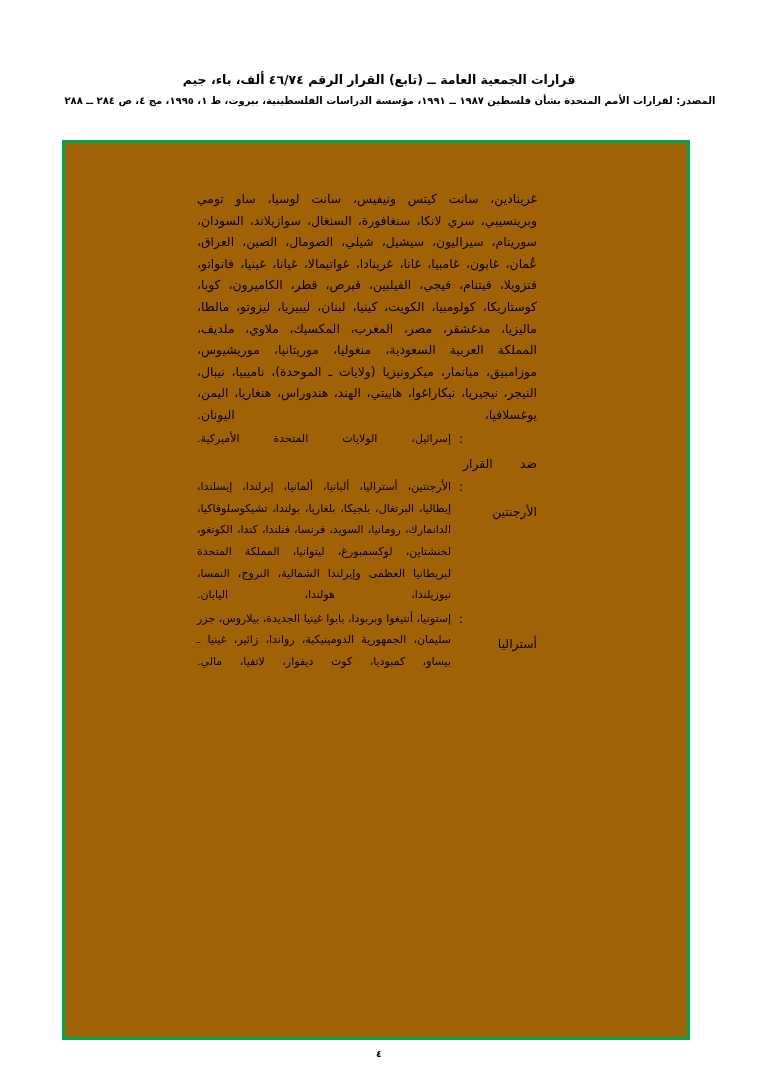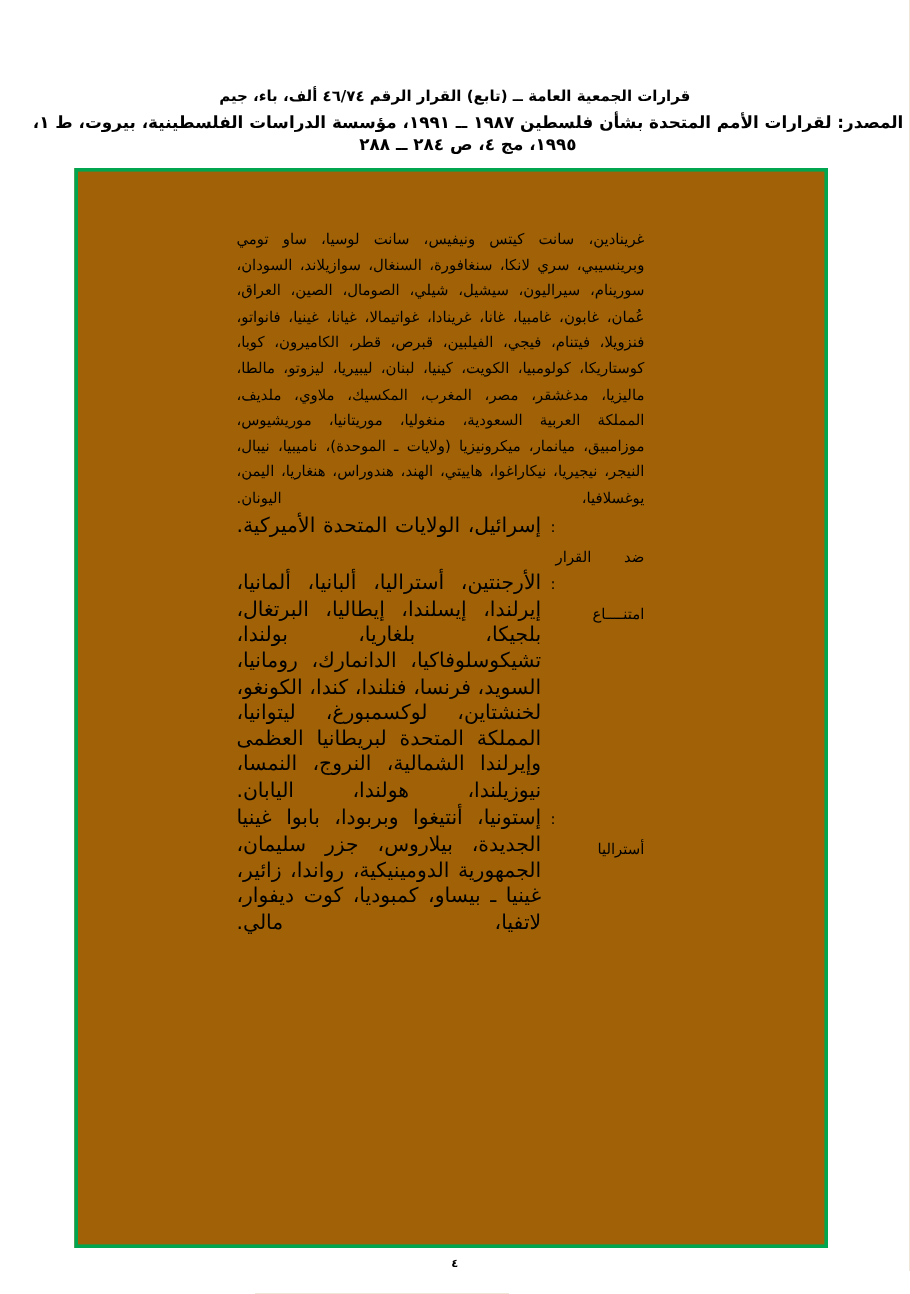--- a/index.html
+++ b/index.html
@@ -28,21 +28,21 @@
   }
   .doc-title {
     font-size: 12.5px;
     font-weight: bold;
     letter-spacing: 0px;
     line-height: 1.3;
     direction: rtl;
   }
   .doc-source {
     margin-top: 6px;
-    font-size: 14px;
+    font-size: 10px;
     font-weight: bold;
     line-height: 1.3;
     direction: rtl;
     padding-left: 22px;
   }
   .green-frame {
     position: absolute;
     top: 140px;
     left: 62px;
     width: 628px;
@@ -87,21 +87,21 @@
   .vote-colon {
     flex: 0 0 12px;
     text-align: center;
     font-size: 12.4px;
     line-height: 21.6px;
   }
   .vote-text {
     flex: 1 1 auto;
     text-align: justify;
     text-align-last: justify;
-    font-size: 17px;
+    font-size: 11px;
     line-height: 21.6px;
   }
   .row-against .vote-text {
     text-align-last: justify;
   }
   .page-number {
     position: absolute;
     top: 1048px;
     left: 0;
     right: 0;
@@ -131,21 +131,21 @@
 
       <div class="vote-block">
 
         <div class="vote-row row-against">
           <div class="vote-label spaced-label">ضد القرار</div>
           <div class="vote-colon">:</div>
           <div class="vote-text">إسرائيل، الولايات المتحدة الأميركية.</div>
         </div>
 
         <div class="vote-row">
-          <div class="vote-label">امتنــــاع</div>
+          <div class="vote-label">الأرجنتين</div>
           <div class="vote-colon">:</div>
           <div class="vote-text">الأرجنتين، أستراليا، ألبانيا، ألمانيا، إيرلندا، إيسلندا، إيطاليا، البرتغال، بلجيكا، بلغاريا، بولندا، تشيكوسلوفاكيا، الدانمارك، رومانيا، السويد، فرنسا، فنلندا، كندا، الكونغو، لخنشتاين، لوكسمبورغ، ليتوانيا، المملكة المتحدة لبريطانيا العظمى وإيرلندا الشمالية، النروج، النمسا، نيوزيلندا، هولندا، اليابان.</div>
         </div>
 
         <div class="vote-row">
           <div class="vote-label">أستراليا</div>
           <div class="vote-colon">:</div>
           <div class="vote-text">إستونيا، أنتيغوا وبربودا، بابوا غينيا الجديدة، بيلاروس، جزر سليمان، الجمهورية الدومينيكية، رواندا، زائير، غينيا ـ بيساو، كمبوديا، كوت ديفوار، لاتفيا، مالي.</div>
         </div>
 

